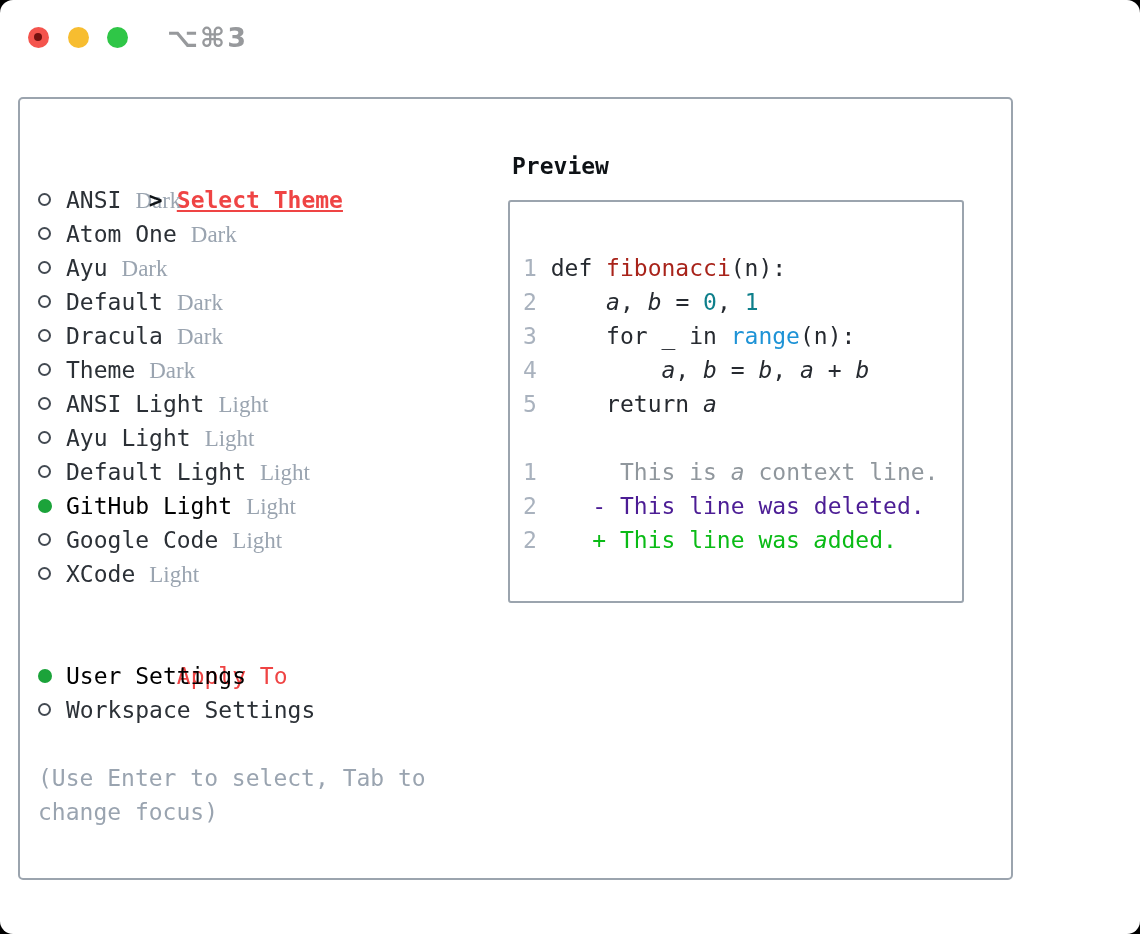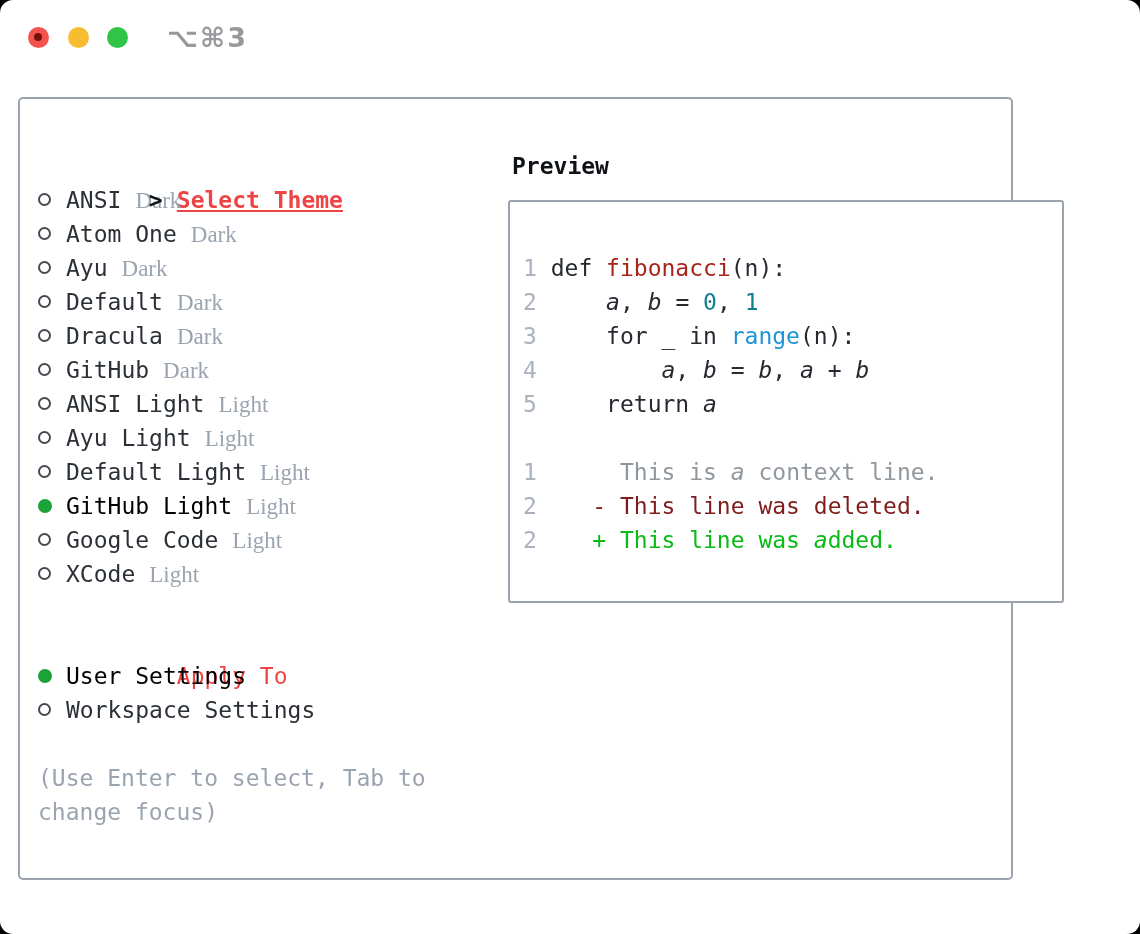--- a/index.html
+++ b/index.html
@@ -30,32 +30,32 @@
   .arrow{font-weight:bold;color:#0e1216;}
   .opt-label{color:#2b3036;}
   .opt-label.sel{color:#000000;}
   .variant{color:#9aa4b0;margin-left:14px;font-family:Liberation Serif, serif;}
   .apply-hdr{color:#ef4444;}
   .hint{color:#9aa4b0;}
 
   
   .preview-hdr{position:absolute;left:512px;top:149px;height:34px;line-height:34px;
                font-size:23px;font-weight:bold;color:#0e1216;}
-  .preview-box{position:absolute;left:508px;top:200px;width:556px;height:403px;box-sizing:border-box;
+  .preview-box{position:absolute;left:508px;top:200px;width:456px;height:403px;box-sizing:border-box;
                border:2px solid #9ba4ae;border-radius:3px;background:#fff;}
   .code-pre{position:absolute;left:13px;top:49px;}
   .lineno{color:#a9b2be;}
   .seg-plain{color:#262a30;}
   .seg-function{color:#a8231a;}
   .seg-variable{color:#262a30;font-style:italic;}
   .seg-number{color:#0e7f8b;}
   .seg-call{color:#1e93d6;}
   .seg-context{color:#90979d;}
   .seg-context-italic{color:#90979d;font-style:italic;}
-  .seg-deleted{color:#7f1d1d;}
+  .seg-deleted{color:#4c1d95;}
   .seg-added{color:#0abb16;}
   .seg-added-italic{color:#0abb16;font-style:italic;}
 </style>
 </head>
 <body>
 
 <div class="stage">
   <div class="window">
 
     <div>
@@ -72,21 +72,21 @@
     <div class="left-col">
       <div class="row">
         <span class="prefix arrow">&gt;</span><span class="hdr">Select Theme</span>
       </div>
       <div id="theme-rows">
           <div class="row"><span class="prefix"><span class="radio"></span></span><span class="opt-label">ANSI</span><span class="variant">Dark</span></div>
           <div class="row"><span class="prefix"><span class="radio"></span></span><span class="opt-label">Atom One</span><span class="variant">Dark</span></div>
           <div class="row"><span class="prefix"><span class="radio"></span></span><span class="opt-label">Ayu</span><span class="variant">Dark</span></div>
           <div class="row"><span class="prefix"><span class="radio"></span></span><span class="opt-label">Default</span><span class="variant">Dark</span></div>
           <div class="row"><span class="prefix"><span class="radio"></span></span><span class="opt-label">Dracula</span><span class="variant">Dark</span></div>
-          <div class="row"><span class="prefix"><span class="radio"></span></span><span class="opt-label">GitHub</span><span class="variant">Dark</span></div>
+          <div class="row"><span class="prefix"><span class="radio"></span></span><span class="opt-label">Theme</span><span class="variant">Dark</span></div>
           <div class="row"><span class="prefix"><span class="radio"></span></span><span class="opt-label">ANSI Light</span><span class="variant">Light</span></div>
           <div class="row"><span class="prefix"><span class="radio"></span></span><span class="opt-label">Ayu Light</span><span class="variant">Light</span></div>
           <div class="row"><span class="prefix"><span class="radio"></span></span><span class="opt-label">Default Light</span><span class="variant">Light</span></div>
           <div class="row"><span class="prefix"><span class="radio sel"></span></span><span class="opt-label sel">GitHub Light</span><span class="variant">Light</span></div>
           <div class="row"><span class="prefix"><span class="radio"></span></span><span class="opt-label">Google Code</span><span class="variant">Light</span></div>
           <div class="row"><span class="prefix"><span class="radio"></span></span><span class="opt-label">XCode</span><span class="variant">Light</span></div>
         </div>
       <div class="row"> </div>
       <div class="row">
         <span class="prefix"></span><span class="apply-hdr">Apply To</span>

